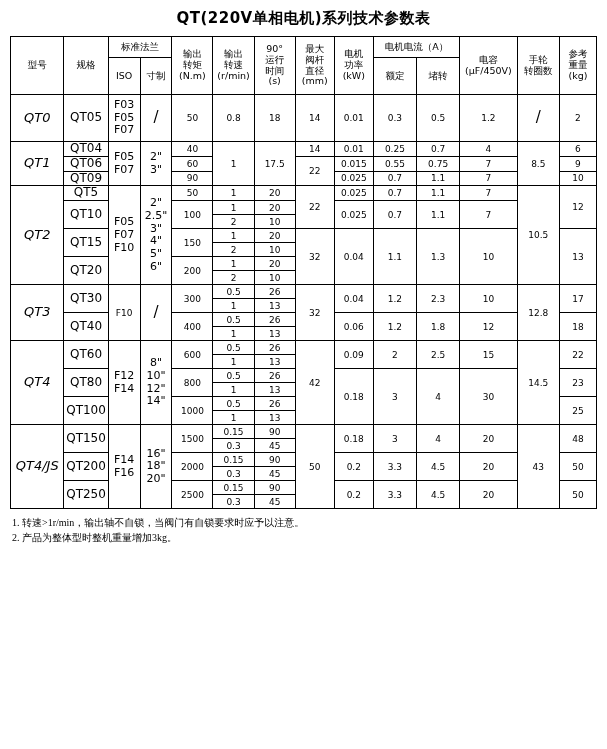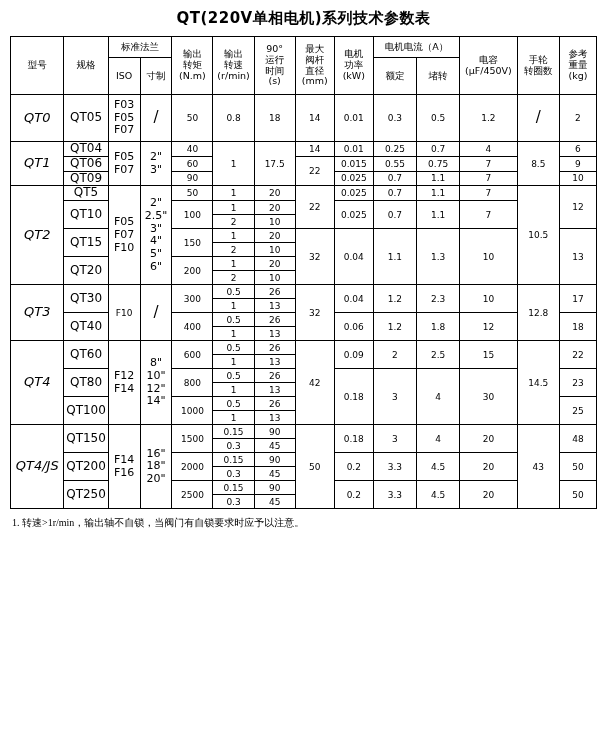--- a/index.html
+++ b/index.html
@@ -425,15 +425,16 @@
       <tr class="sub-row">
         <td>0.3</td>
         <td>45</td>
       </tr>
 
     </tbody>
   </table>
 
   <div class="notes">
     <div>1. 转速&gt;1r/min，输出轴不自锁，当阀门有自锁要求时应予以注意。</div>
+    <div>2. 产品为整体型时整机重量增加3kg。</div>
   </div>
 
 </div>
 
 </body></html>

